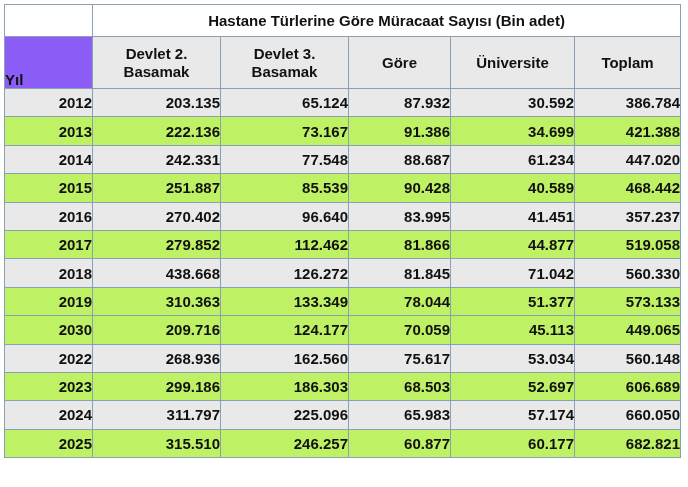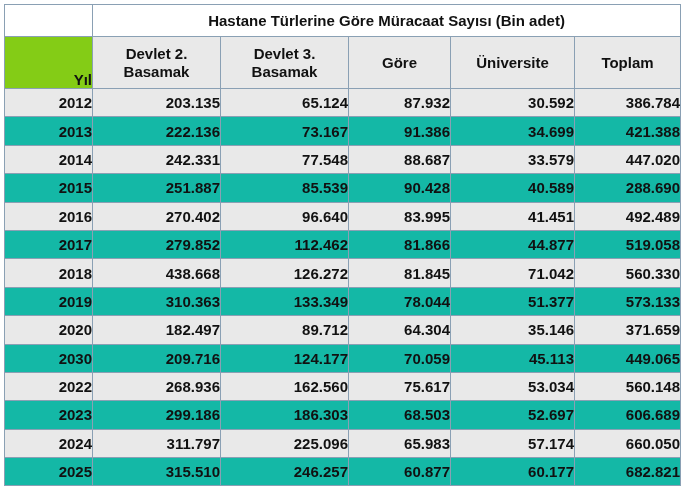--- a/index.html
+++ b/index.html
@@ -61,42 +61,42 @@
   .hdr {
     height: 52px;
     text-align: center;
     vertical-align: middle;
     background: #e9e9e9;
     font-size: 15px;
     line-height: 1.15;
     padding: 0 4px;
   }
   .hdr-year {
-    background: #84cc16;
+    background: #8b5cf6;
     vertical-align: bottom;
-    text-align: right;
+    text-align: left;
     padding: 0 0 4px 6px;
     font-size: 15px;
   }
   td.year {
     text-align: right;
     padding-right: 7px;
     height: 28.4px;
     font-size: 14px;
     vertical-align: middle;
   }
   td.num {
     text-align: right;
     padding-right: 7px;
     height: 28.4px;
     font-size: 15px;
     vertical-align: middle;
   }
   tr.odd td { background: #e9e9e9; }
-  tr.even td { background: #14b8a6; padding-left: 29px; }
+  tr.even td { background: #bef264; padding-left: 29px; }
 </style>
 </head>
 <body>
 
 <div id="sheet">
   <table class="grid">
     <colgroup>
       <col class="c-year">
       <col class="c-d2">
       <col class="c-d3">
@@ -131,38 +131,38 @@
           <td class="num">73.167</td>
           <td class="num">91.386</td>
           <td class="num">34.699</td>
           <td class="num">421.388</td>
         </tr>
         <tr class="odd">
           <td class="year">2014</td>
           <td class="num">242.331</td>
           <td class="num">77.548</td>
           <td class="num">88.687</td>
-          <td class="num">33.579</td>
+          <td class="num">61.234</td>
           <td class="num">447.020</td>
         </tr>
         <tr class="even">
           <td class="year">2015</td>
           <td class="num">251.887</td>
           <td class="num">85.539</td>
           <td class="num">90.428</td>
           <td class="num">40.589</td>
-          <td class="num">288.690</td>
+          <td class="num">468.442</td>
         </tr>
         <tr class="odd">
           <td class="year">2016</td>
           <td class="num">270.402</td>
           <td class="num">96.640</td>
           <td class="num">83.995</td>
           <td class="num">41.451</td>
-          <td class="num">492.489</td>
+          <td class="num">357.237</td>
         </tr>
         <tr class="even">
           <td class="year">2017</td>
           <td class="num">279.852</td>
           <td class="num">112.462</td>
           <td class="num">81.866</td>
           <td class="num">44.877</td>
           <td class="num">519.058</td>
         </tr>
         <tr class="odd">
@@ -174,28 +174,20 @@
           <td class="num">560.330</td>
         </tr>
         <tr class="even">
           <td class="year">2019</td>
           <td class="num">310.363</td>
           <td class="num">133.349</td>
           <td class="num">78.044</td>
           <td class="num">51.377</td>
           <td class="num">573.133</td>
         </tr>
-        <tr class="odd">
-          <td class="year">2020</td>
-          <td class="num">182.497</td>
-          <td class="num">89.712</td>
-          <td class="num">64.304</td>
-          <td class="num">35.146</td>
-          <td class="num">371.659</td>
-        </tr>
         <tr class="even">
           <td class="year">2030</td>
           <td class="num">209.716</td>
           <td class="num">124.177</td>
           <td class="num">70.059</td>
           <td class="num">45.113</td>
           <td class="num">449.065</td>
         </tr>
         <tr class="odd">
           <td class="year">2022</td>

